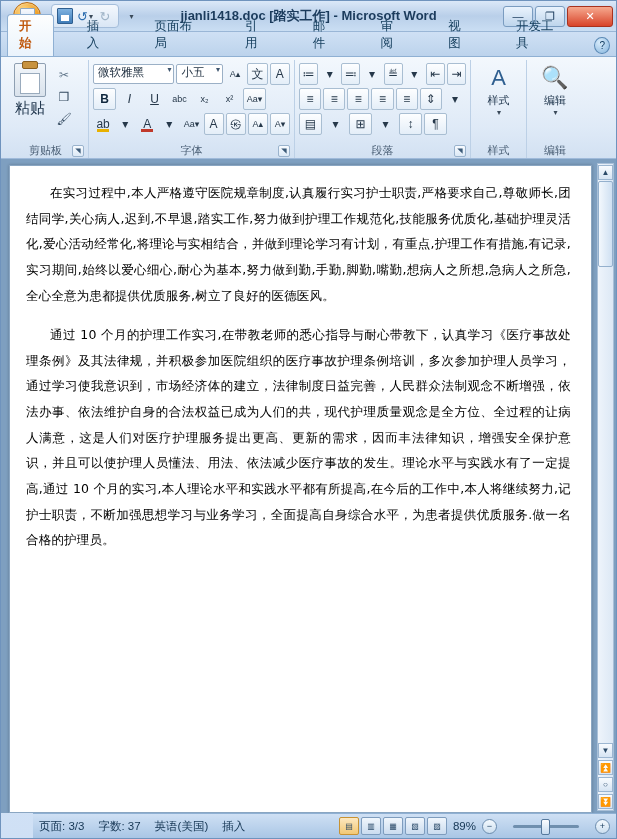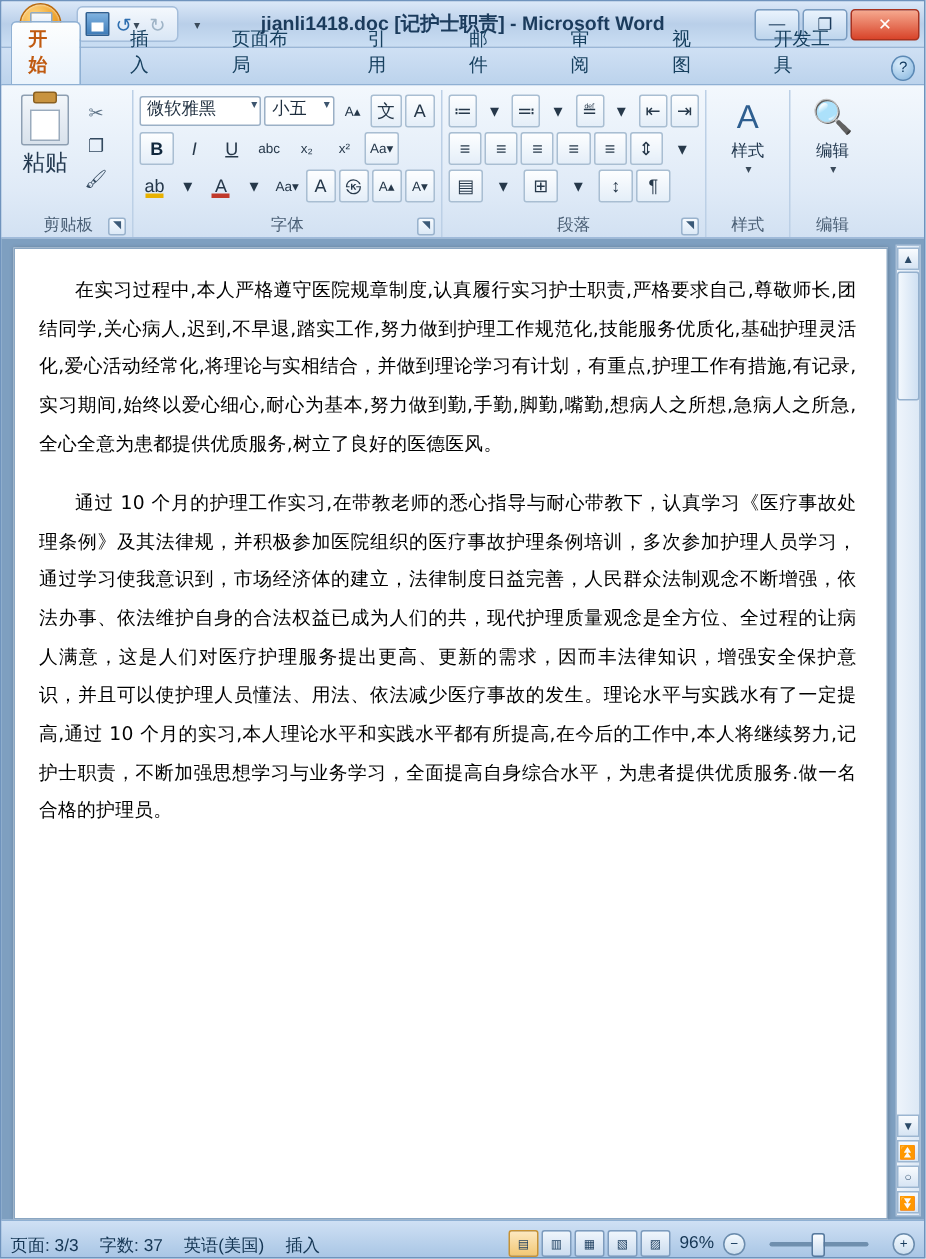--- a/index.html
+++ b/index.html
@@ -381,25 +381,26 @@
   }
   .vs-space { flex: 1; }
   .vs-dbl { font-size:9px; color:#2b4a68; }
 
   
   .statusbar {
     height: 24px;
     background: linear-gradient(#cfe0f4, #a9c6e5);
     border-top: 1px solid #8fb0d3;
     display: flex;
-    align-items: flex-end;
+    align-items: center;
     font-size: 11.5px;
     color: #143553;
     padding: 0 6px;
     gap: 14px;
+    margin-left: 32px;
   }
   .status-right {
     margin-left: auto;
     display: flex;
     align-items: center;
     gap: 6px;
   }
   .view-btns { display:flex; gap:2px; }
   .vbtn {
     width: 18px; height: 16px;
@@ -451,21 +452,21 @@
             <span class="dropdown-mini">▾</span>
           </div>
         <div class="qbtn">
             <span class="redo-ico">↻</span>
           </div>
       </div>
       <div class="qbtn">
           <span class="dropdown-mini">▾</span>
         </div>
     </div>
-    <div class="title-text">jianli1418.doc [记护士职责] - Microsoft Word</div>
+    <div class="title-text">jianli1418.doc [踏实工作] - Microsoft Word</div>
     <div class="win-buttons">
       <div class="wbtn">—</div>
       <div class="wbtn">❐</div>
       <div class="wbtn close">✕</div>
     </div>
   </div>
 
   <div class="ribbon-tabs">
     <div class="tab active">开始</div>
     <div class="tab">插入</div>
@@ -630,21 +631,21 @@
     <span>英语(美国)</span>
     <span>插入</span>
     <div class="status-right">
       <div class="view-btns">
         <div class="vbtn active">▤</div>
         <div class="vbtn">▥</div>
         <div class="vbtn">▦</div>
         <div class="vbtn">▧</div>
         <div class="vbtn">▨</div>
       </div>
-      <span>96%</span>
+      <span>89%</span>
       <div class="zoom-minus">−</div>
       <div class="zoom-slider">
         <div class="zoom-track"></div>
         <div class="zoom-thumb"></div>
       </div>
       <div class="zoom-plus">+</div>
     </div>
   </div>
 </div>
 

